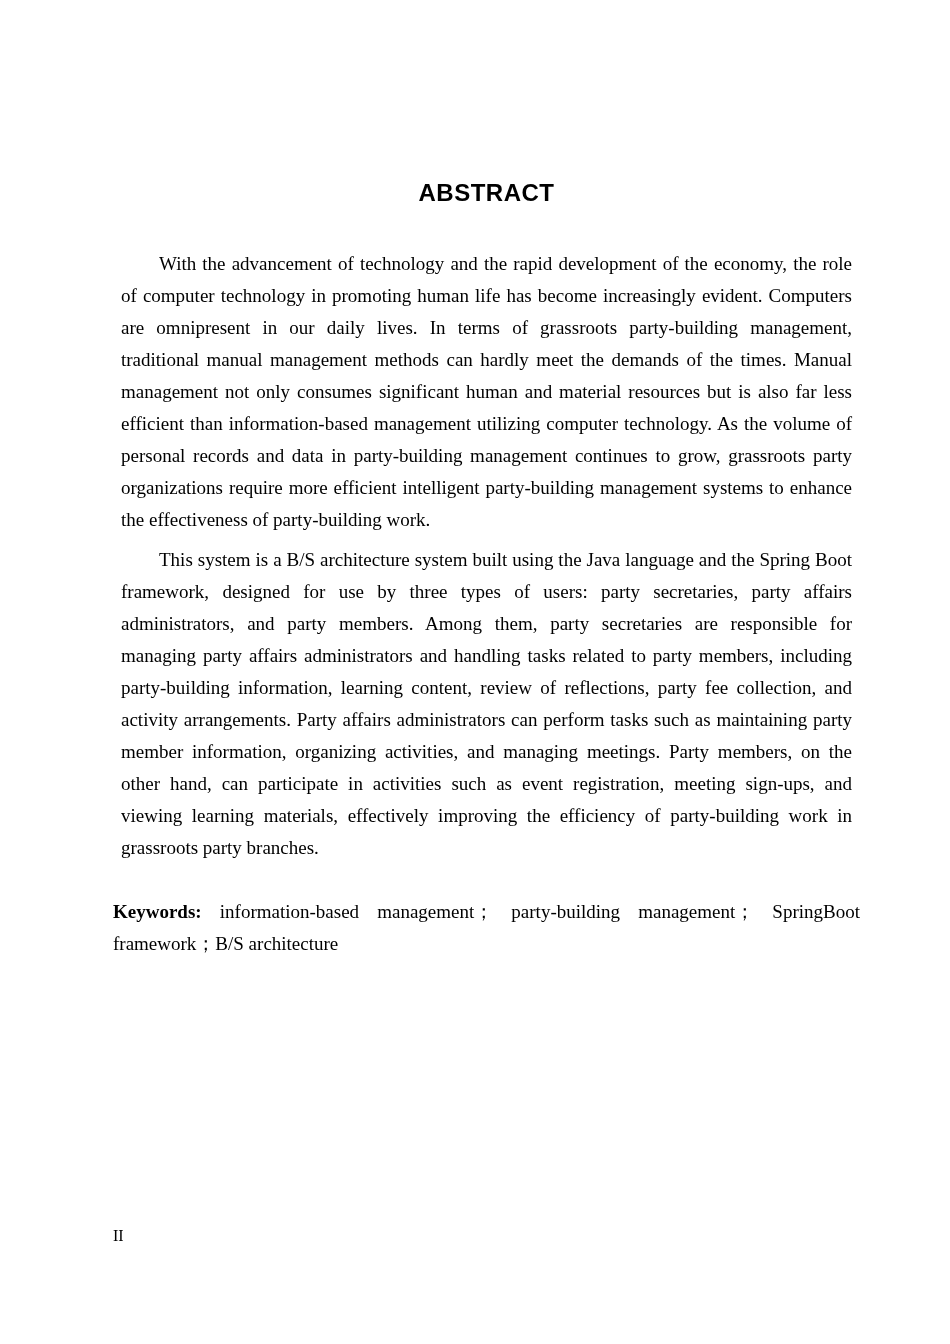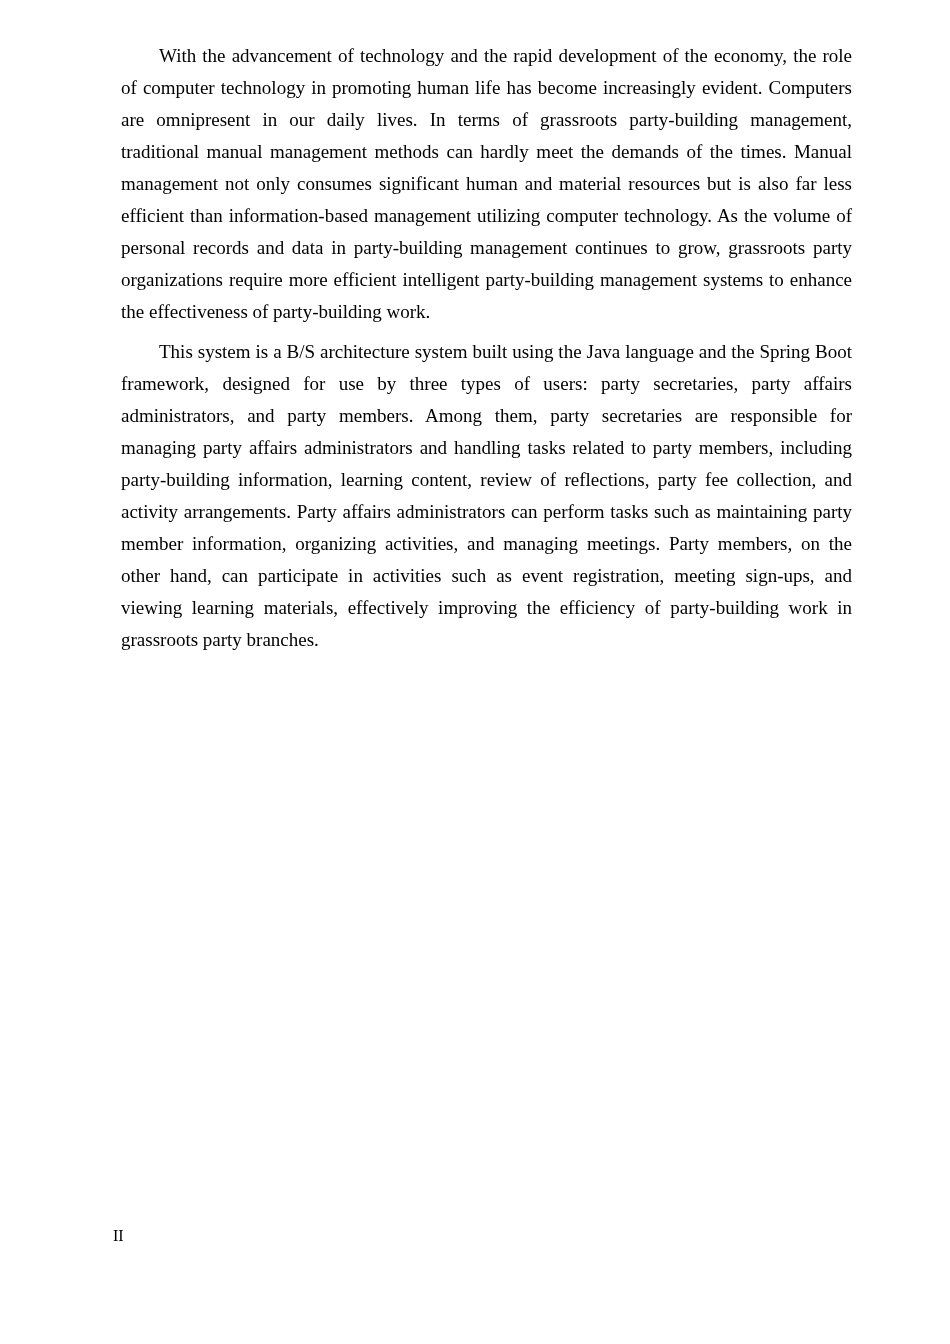--- a/index.html
+++ b/index.html
@@ -59,20 +59,24 @@
     text-align: left;
     font-family: "Liberation Serif", serif;
     font-size: 16px;
     line-height: 20px;
   }
 </style>
 </head>
 <body>
 
 <div class="page">
+  <h1 class="title">ABSTRACT</h1>
 
   <p class="body-para first">With the advancement of technology and the rapid development of the economy, the role of computer technology in promoting human life has become increasingly evident. Computers are omnipresent in our daily lives. In terms of grassroots party-building management, traditional manual management methods can hardly meet the demands of the times. Manual management not only consumes significant human and material resources but is also far less efficient than information-based management utilizing computer technology. As the volume of personal records and data in party-building management continues to grow, grassroots party organizations require more efficient intelligent party-building management systems to enhance the effectiveness of party-building work.</p>
 
   <p class="body-para">This system is a B/S architecture system built using the Java language and the Spring Boot framework, designed for use by three types of users: party secretaries, party affairs administrators, and party members. Among them, party secretaries are responsible for managing party affairs administrators and handling tasks related to party members, including party-building information, learning content, review of reflections, party fee collection, and activity arrangements. Party affairs administrators can perform tasks such as maintaining party member information, organizing activities, and managing meetings. Party members, on the other hand, can participate in activities such as event registration, meeting sign-ups, and viewing learning materials, effectively improving the efficiency of party-building work in grassroots party branches.</p>
 
+  <p class="keywords">
+    <span class="kw-label">Keywords:</span><span> information-based management； party-building management； SpringBoot framework；B/S architecture</span>
+  </p>
 </div>
 
 <div class="page-number">II</div>
 
 </body></html>

